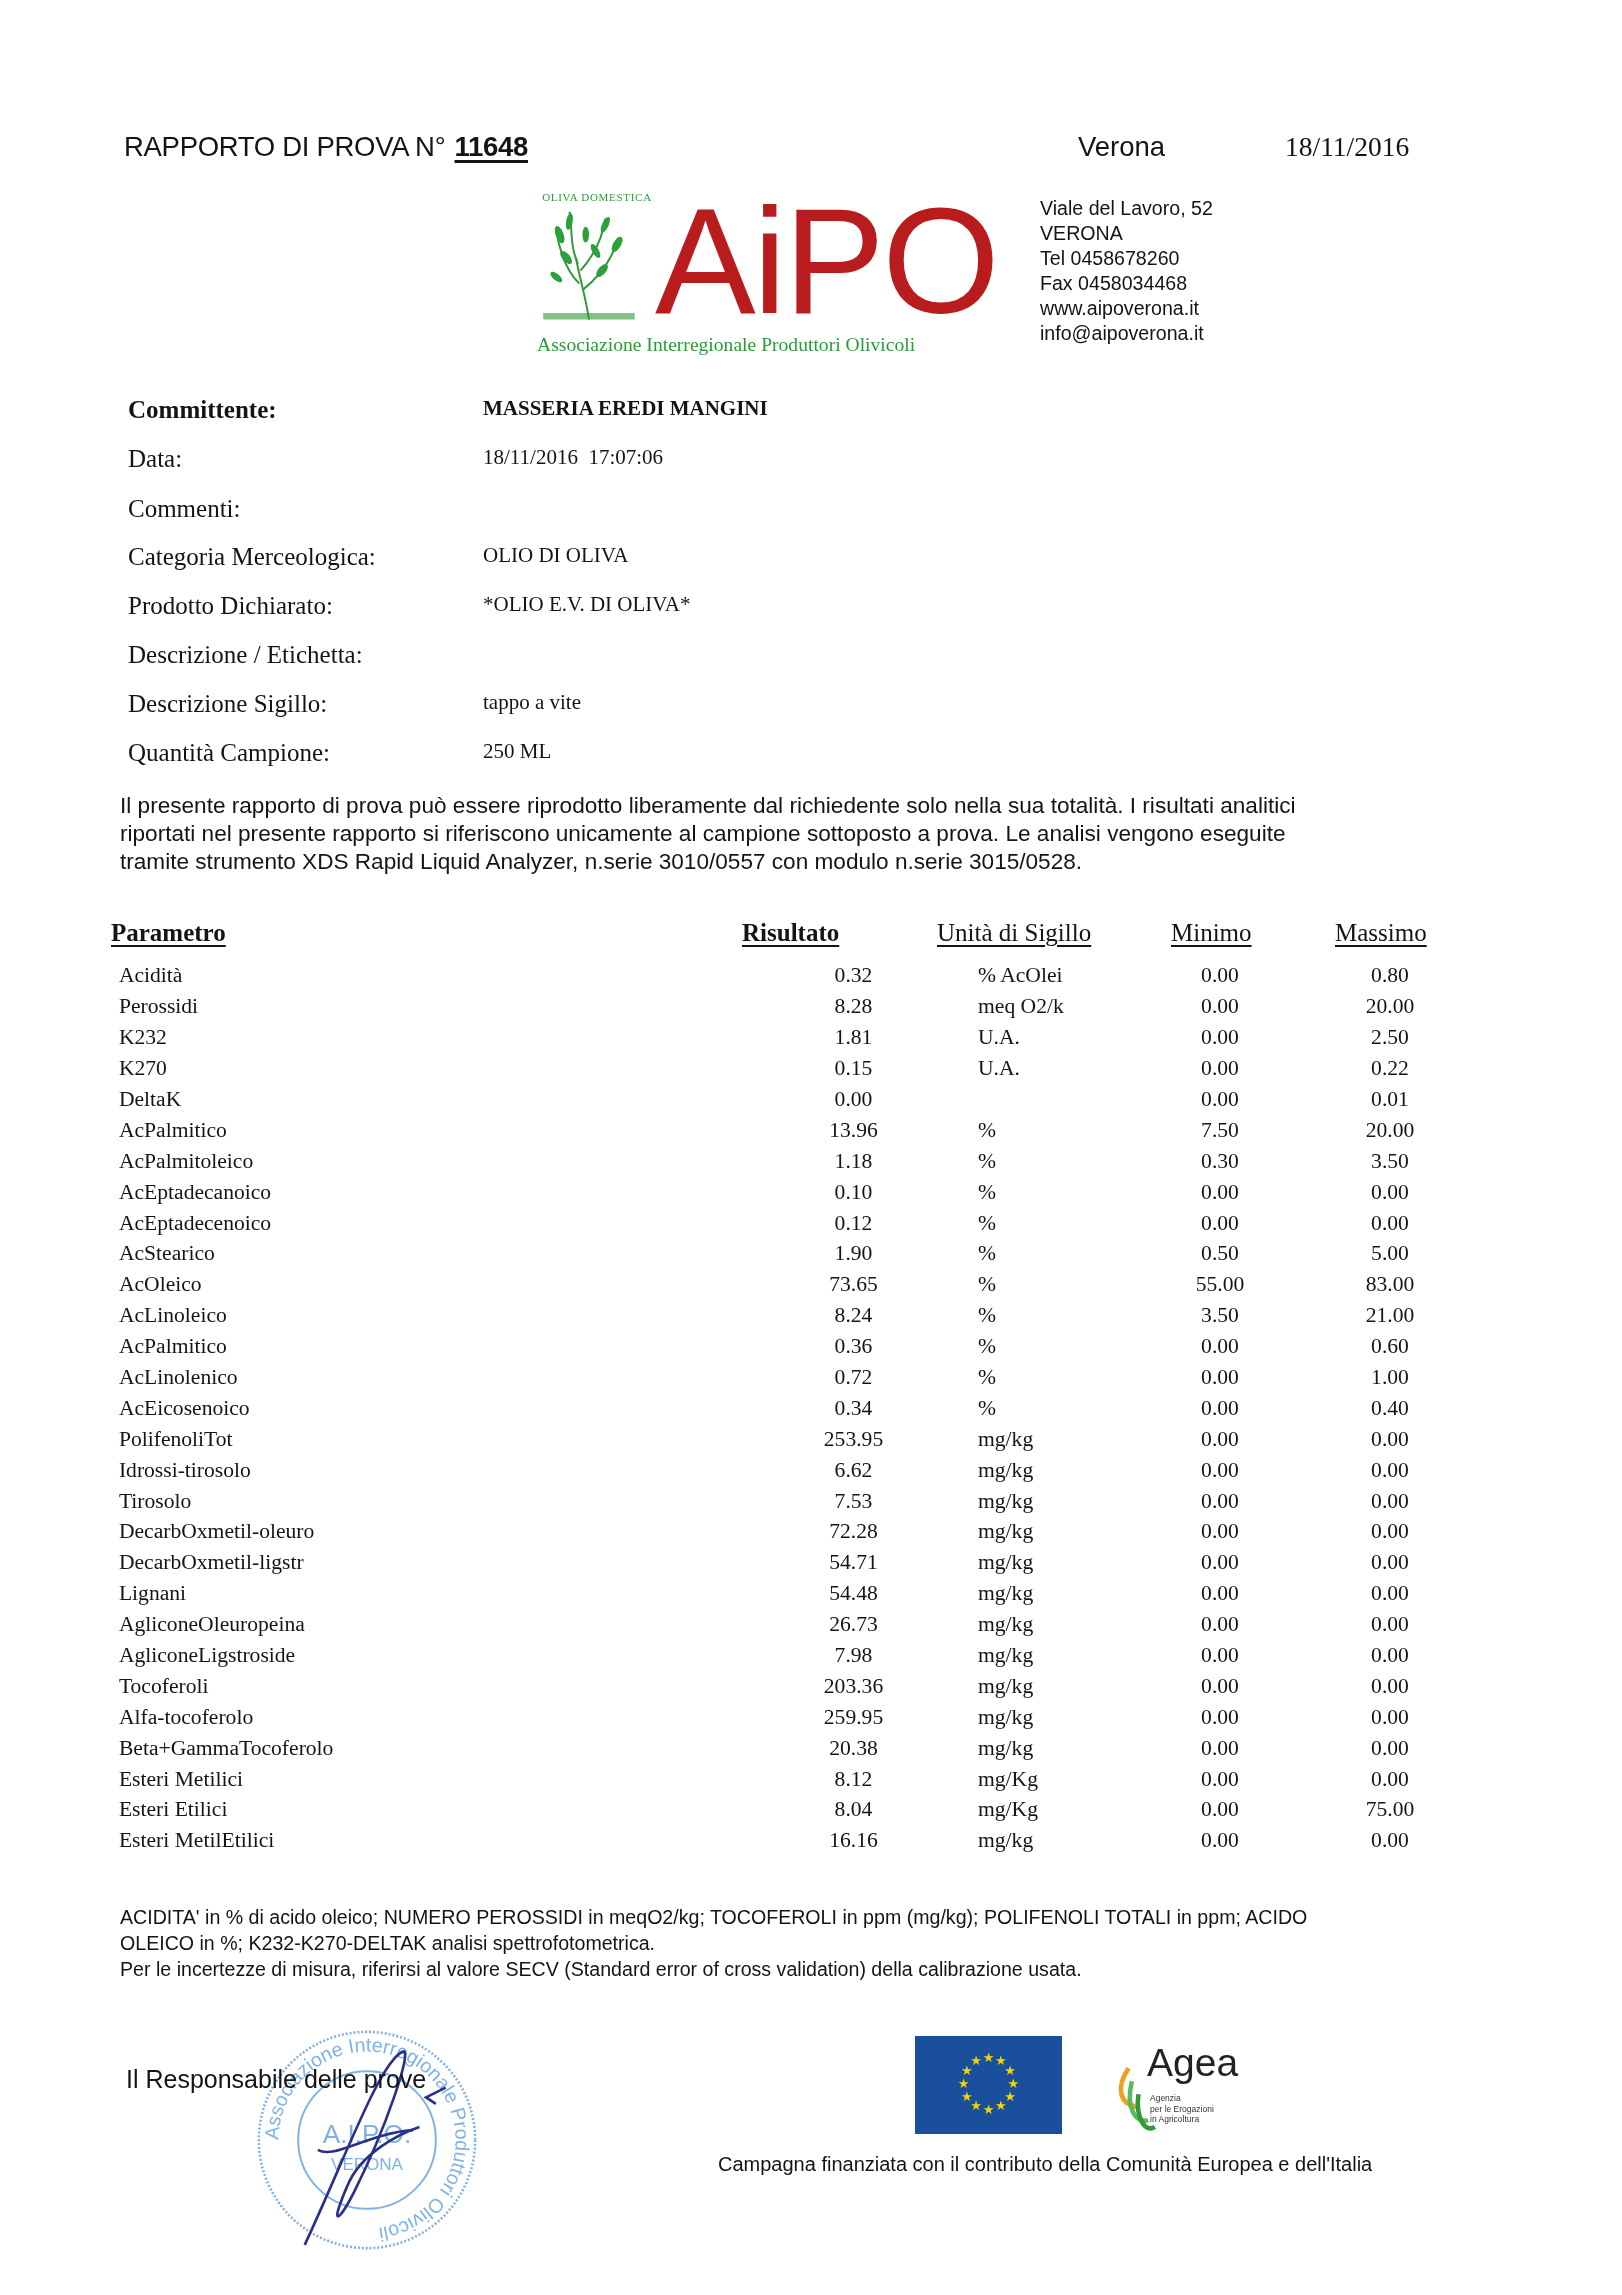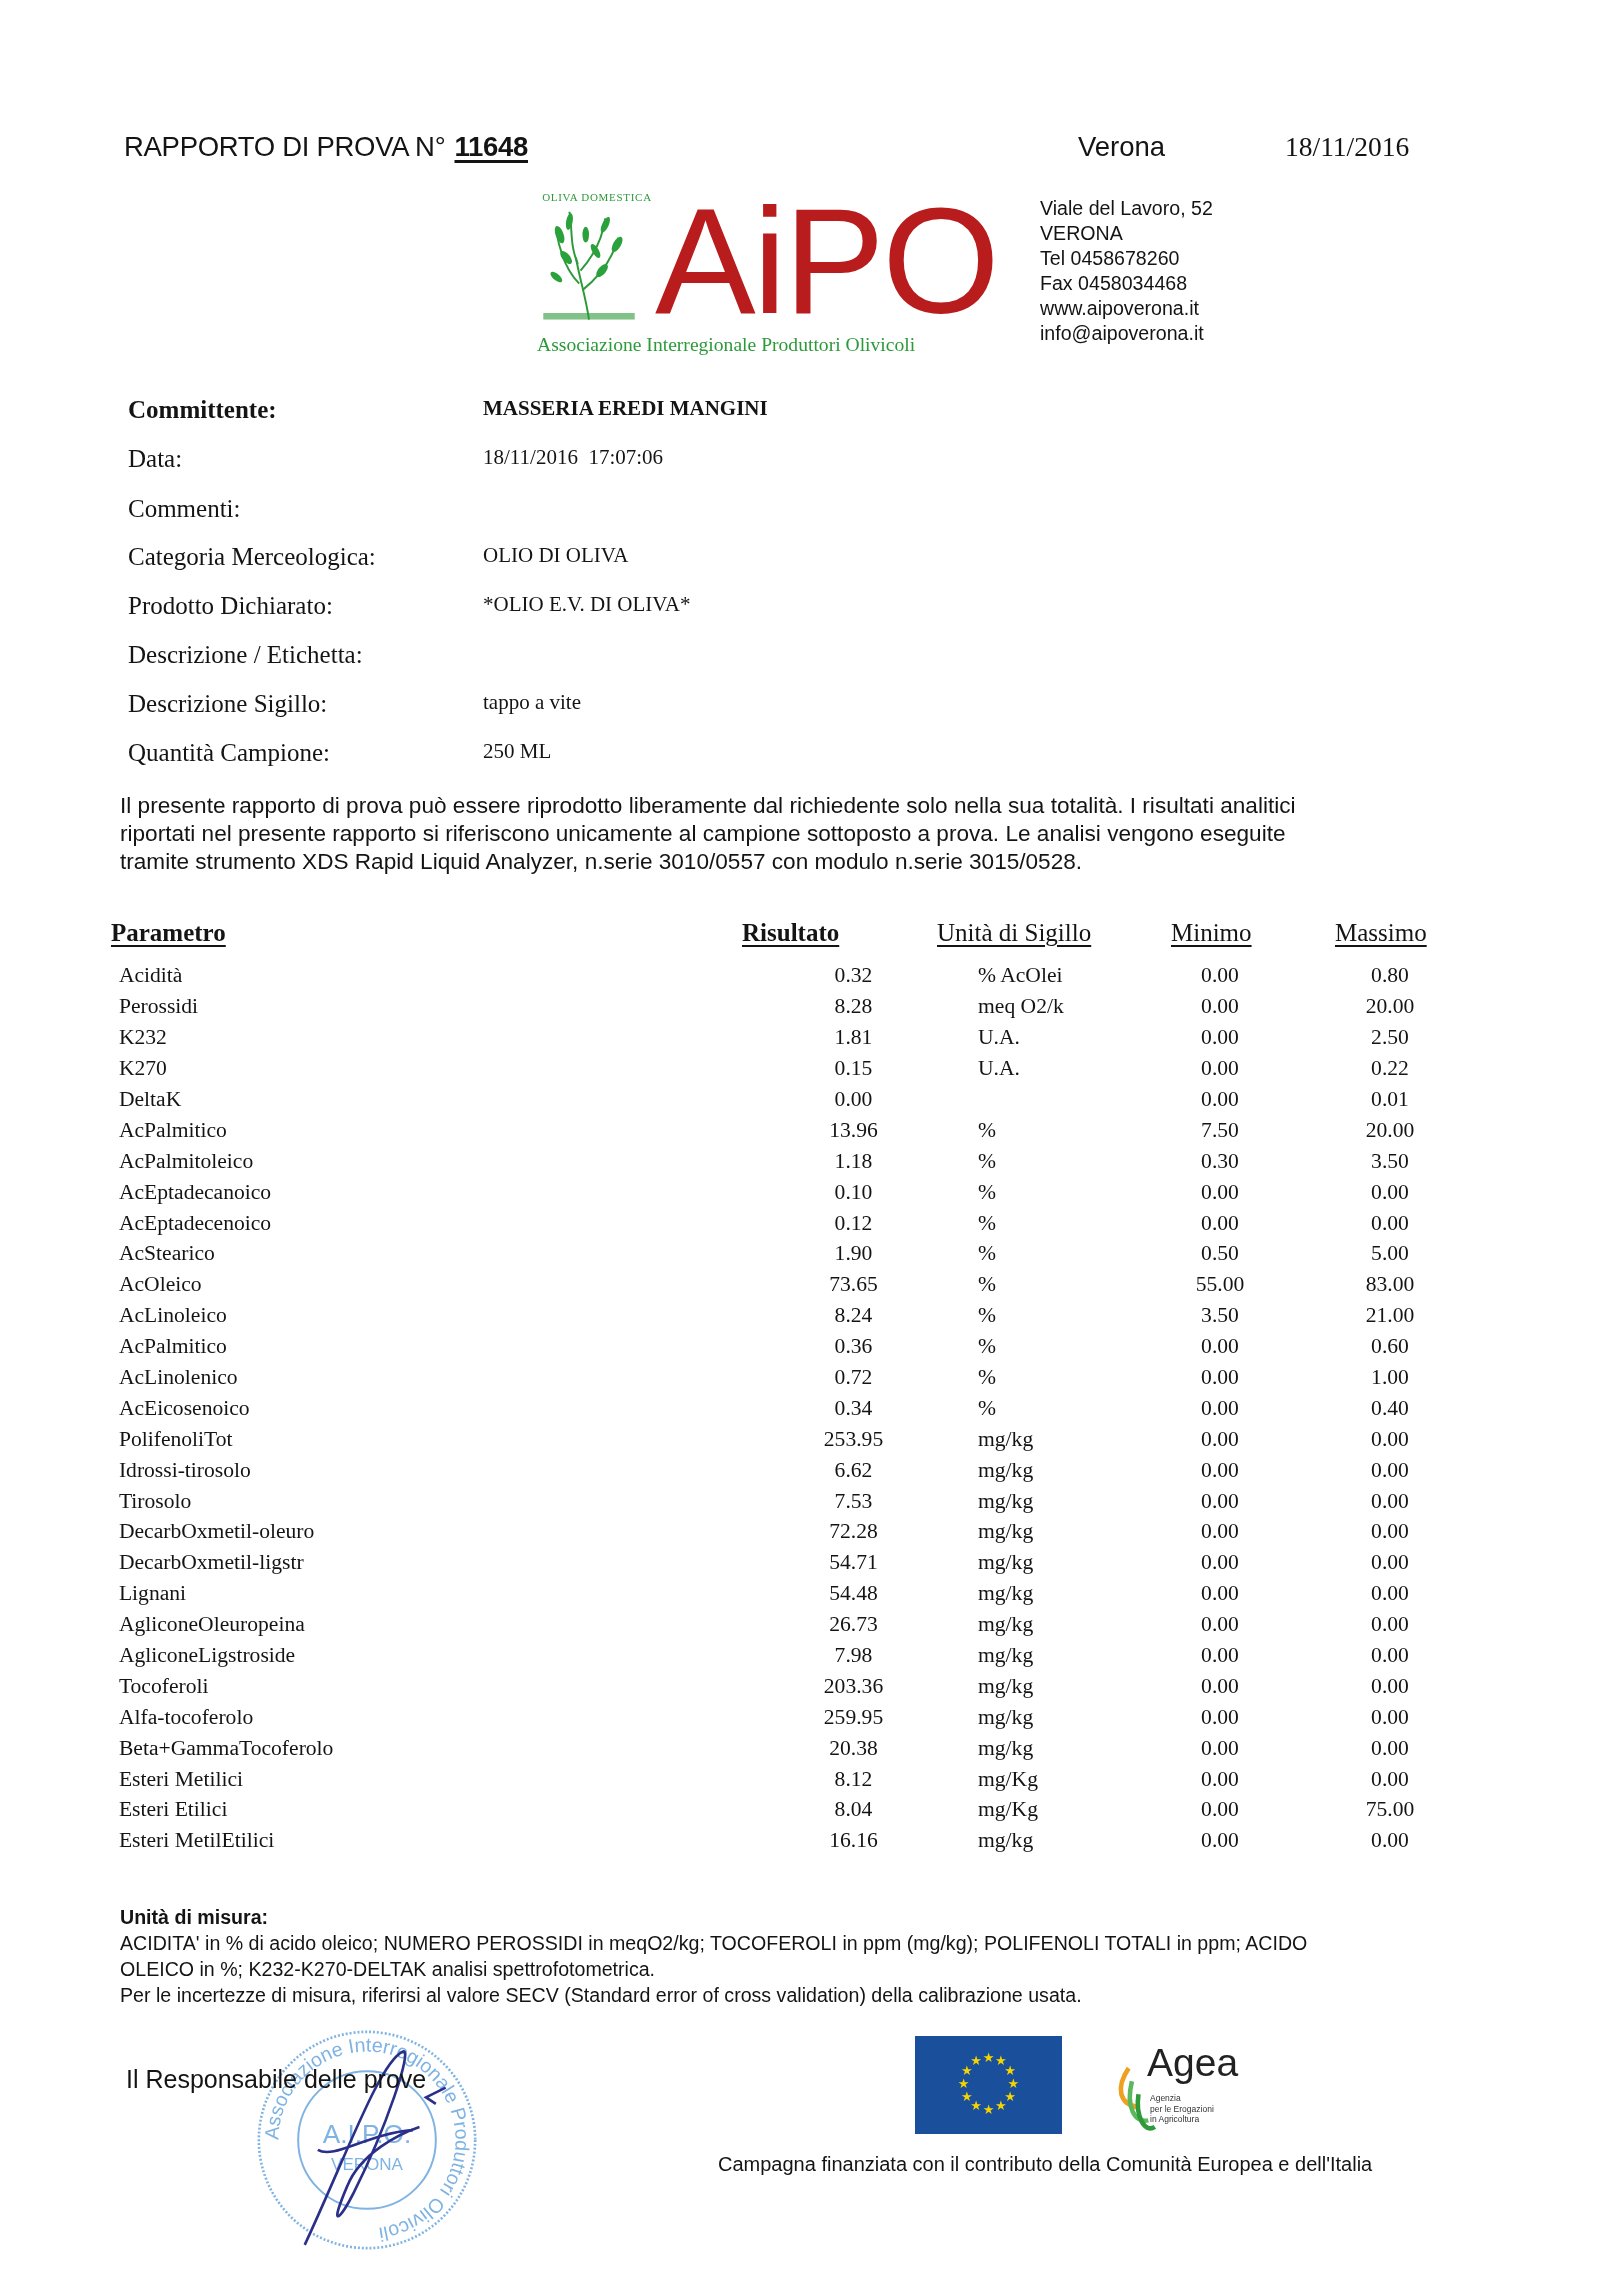--- a/index.html
+++ b/index.html
@@ -335,21 +335,20 @@
         <div class="cell c-param">Esteri MetilEtilici</div>
         <div class="cell c-res">16.16</div>
         <div class="cell c-unit">mg/kg</div>
         <div class="cell c-min">0.00</div>
         <div class="cell c-max">0.00</div>
       </div>
     </div>
 </div>
 
 <div id="units-footer" class="abs sans">
-  <div class="title">Unità di misura:</div>
   <div>ACIDITA' in % di acido oleico; NUMERO PEROSSIDI in meqO2/kg; TOCOFEROLI in ppm (mg/kg); POLIFENOLI TOTALI in ppm; ACIDO</div>
   <div>OLEICO in %; K232-K270-DELTAK analisi spettrofotometrica.</div>
   <div>Per le incertezze di misura, riferirsi al valore SECV (Standard error of cross validation) della calibrazione usata.</div>
 </div>
 
 <svg id="stamp" class="abs" viewBox="0 0 360 360">
   <defs>
     <path id="stamp-arc" d="M180,180 m-135,0 a135,135 0 1,1 270,0 a135,135 0 1,1 -270,0"></path>
   </defs>
   <circle cx="180" cy="180" r="165" fill="none" stroke="#7fb3e3" stroke-width="4" stroke-dasharray="3 3"></circle>

